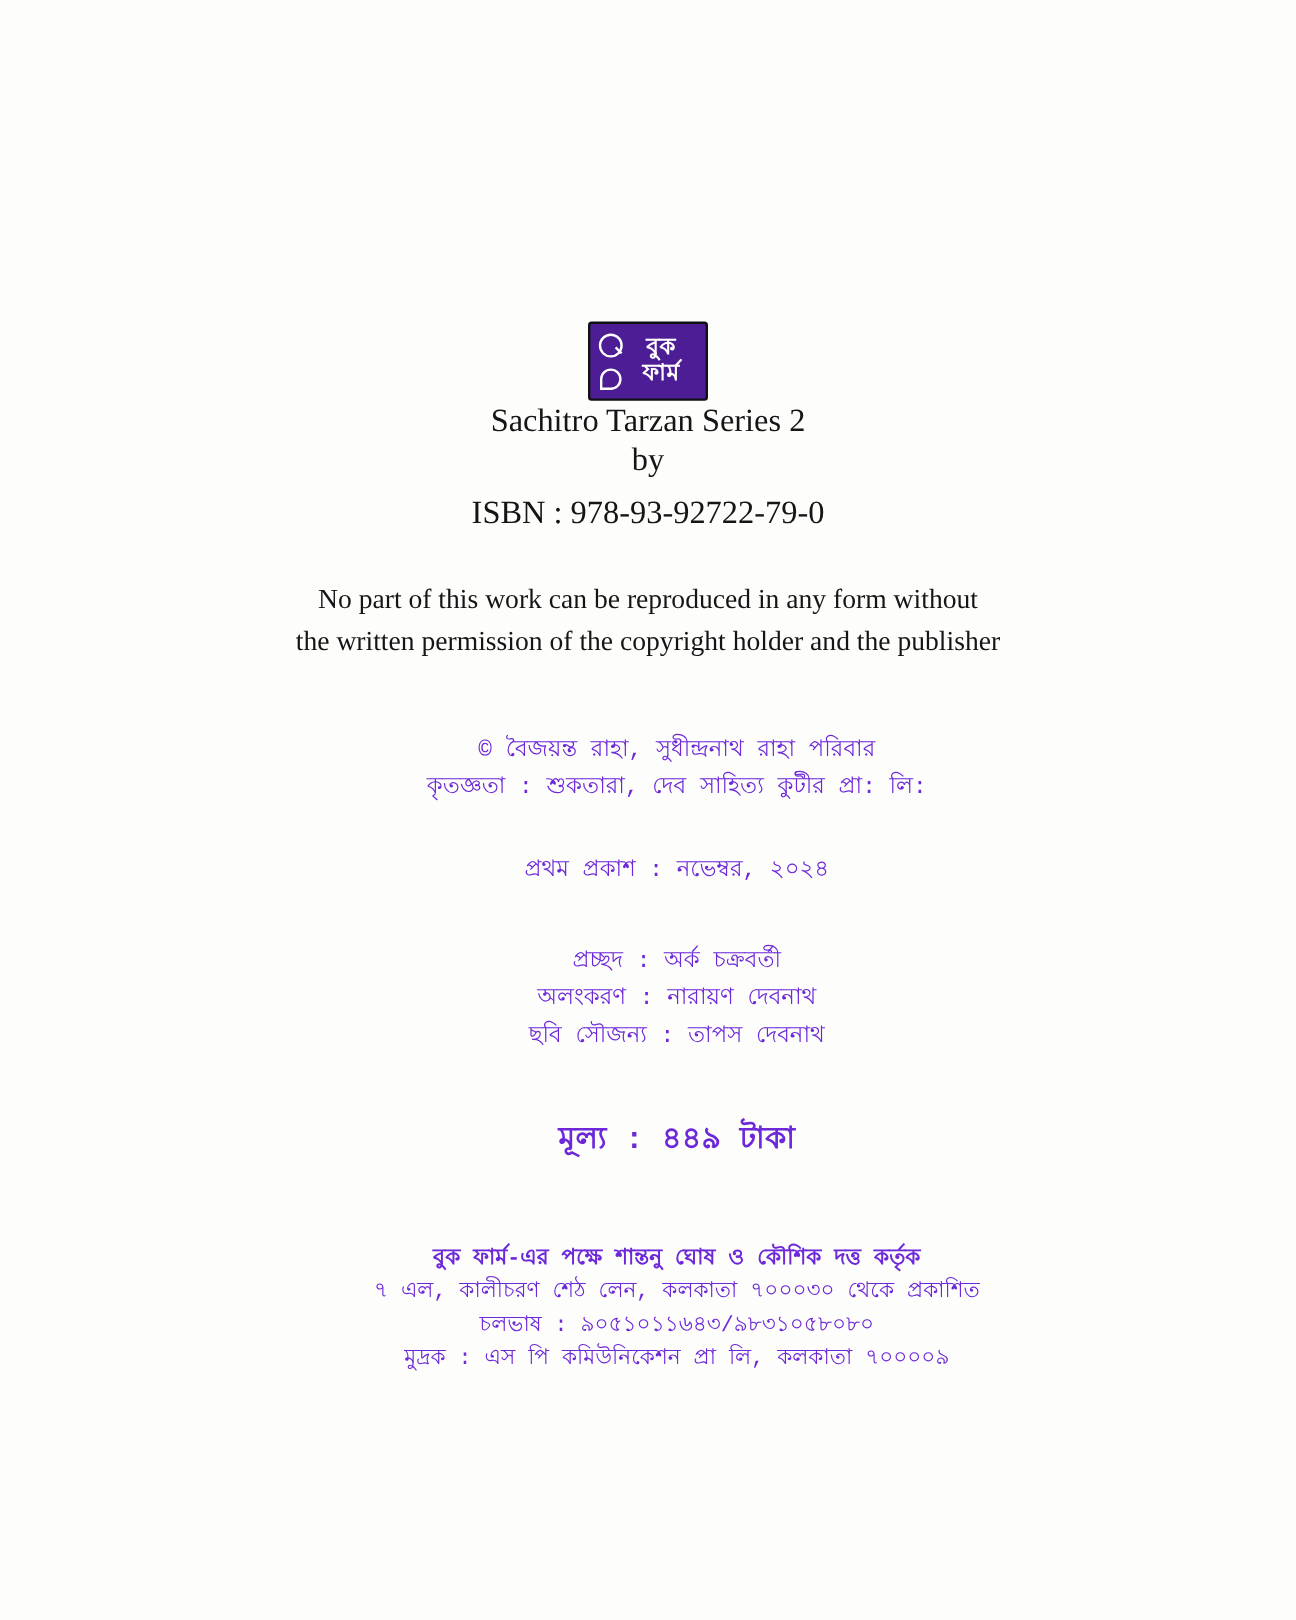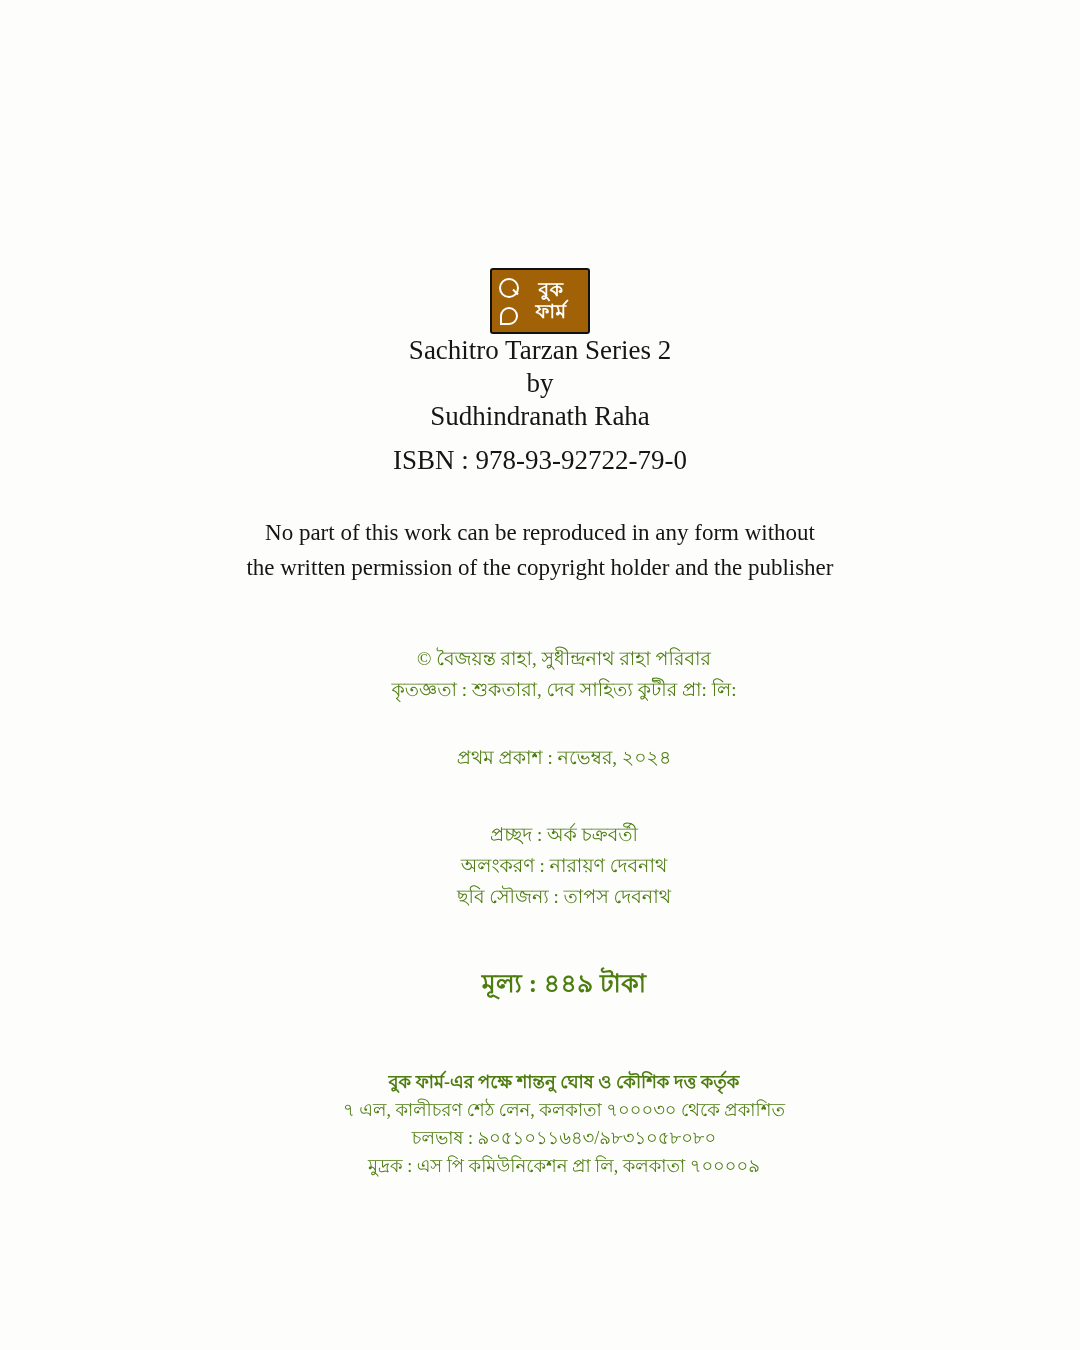--- a/index.html
+++ b/index.html
@@ -33,21 +33,21 @@
 
   
   .logo-wrap {
     margin-top: 268px;
     display: flex;
     justify-content: center;
   }
   .logo {
     width: 96px;
     height: 62px;
-    background: #a16207;
+    background: #4c1d95;
     border: 2px solid #111111;
     border-radius: 3px;
     display: flex;
     flex-direction: column;
     justify-content: center;
     align-items: center;
     position: relative;
   }
   .logo-line {
     color: #ffffff;
@@ -108,22 +108,22 @@
     margin-top: 38px;
     font-family: "Liberation Serif", serif;
     font-size: 23px;
     line-height: 35px;
     color: #151515;
   }
   .rights .line { display: block; }
 
   
   .bn {
-    font-family: Liberation Serif, serif;
-    color: #4d7c0f;
+    font-family: Liberation Mono, monospace;
+    color: #6d28d9;
     padding-left: 48px;
   }
   .copyright-block {
     margin-top: 58px;
     font-size: 19px;
     line-height: 31px;
   }
   .copyright-block .line { display: block; }
 
   .edition-block {
@@ -167,21 +167,20 @@
         <span class="logo-mark"></span>
         <span class="logo-mark2"></span>
         <span class="logo-line">বুক</span>
         <span class="logo-line">ফার্ম</span>
       </div>
     </div>
 
     <div class="eng-block">
       <span class="line">Sachitro Tarzan Series 2</span>
       <span class="line">by</span>
-      <span class="line">Sudhindranath Raha</span>
     </div>
 
     <div class="isbn">ISBN : 978-93-92722-79-0</div>
 
     <div class="rights">
       <span class="line">No part of this work can be reproduced in any form without</span>
       <span class="line">the written permission of the copyright holder and the publisher</span>
     </div>
 
     <div class="bn copyright-block">

